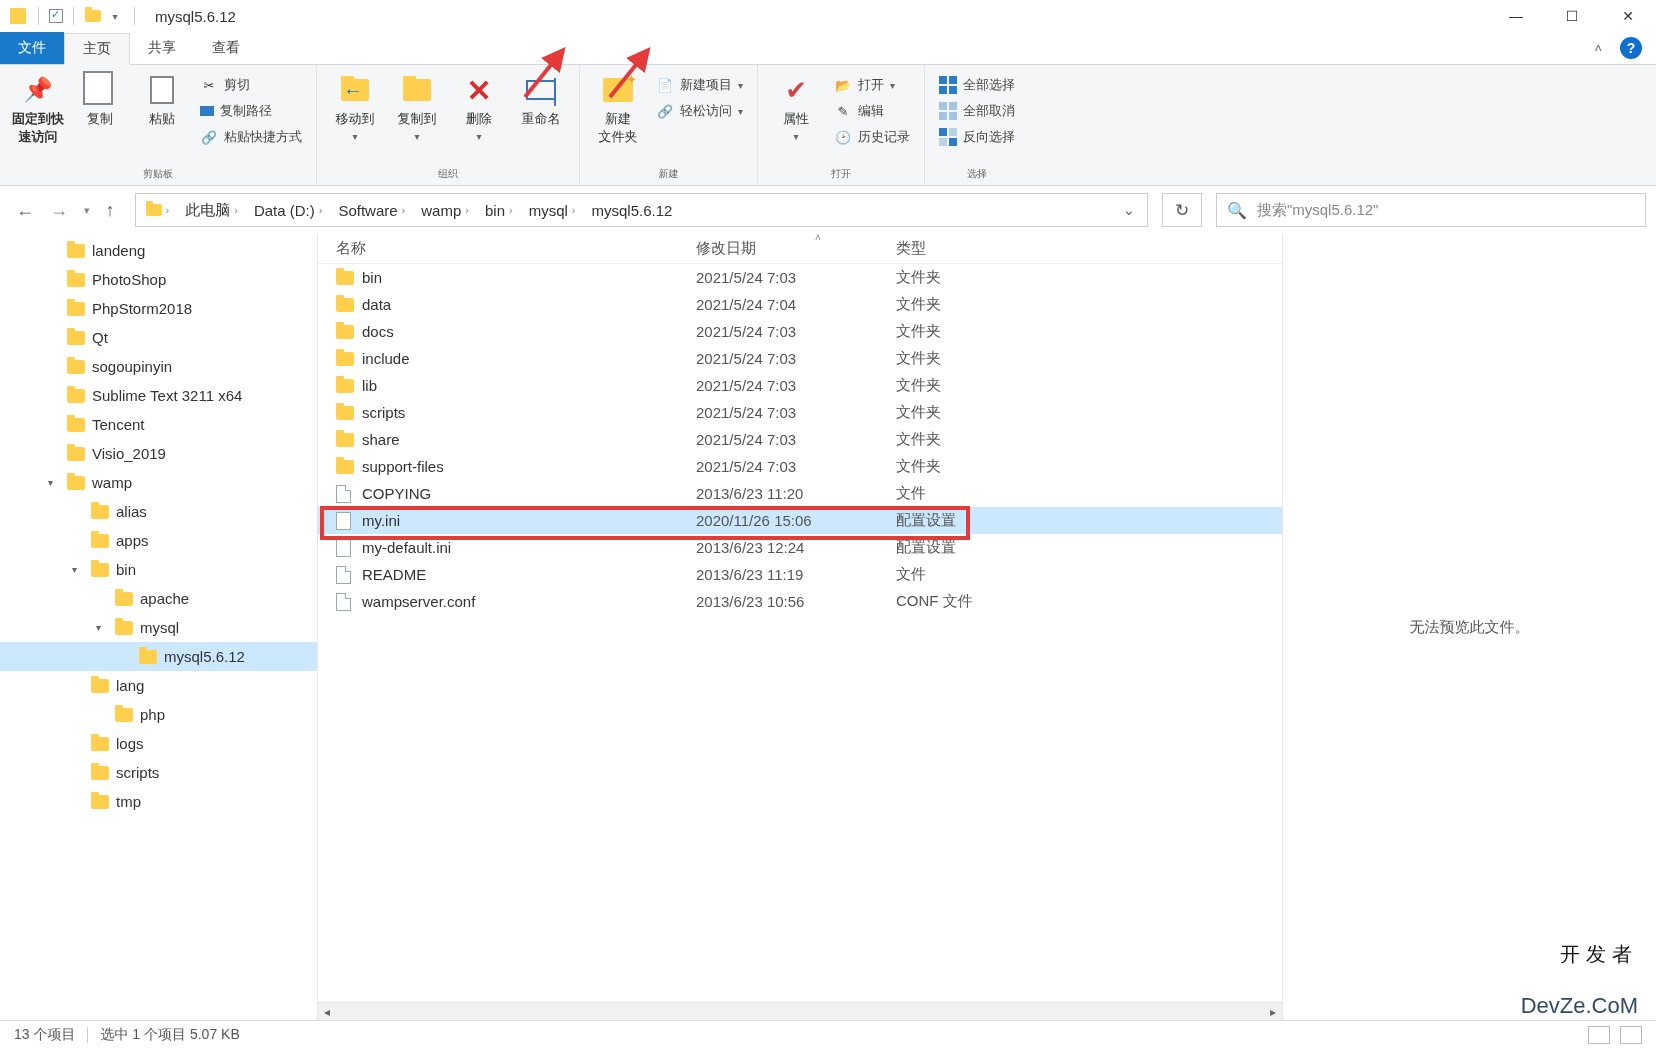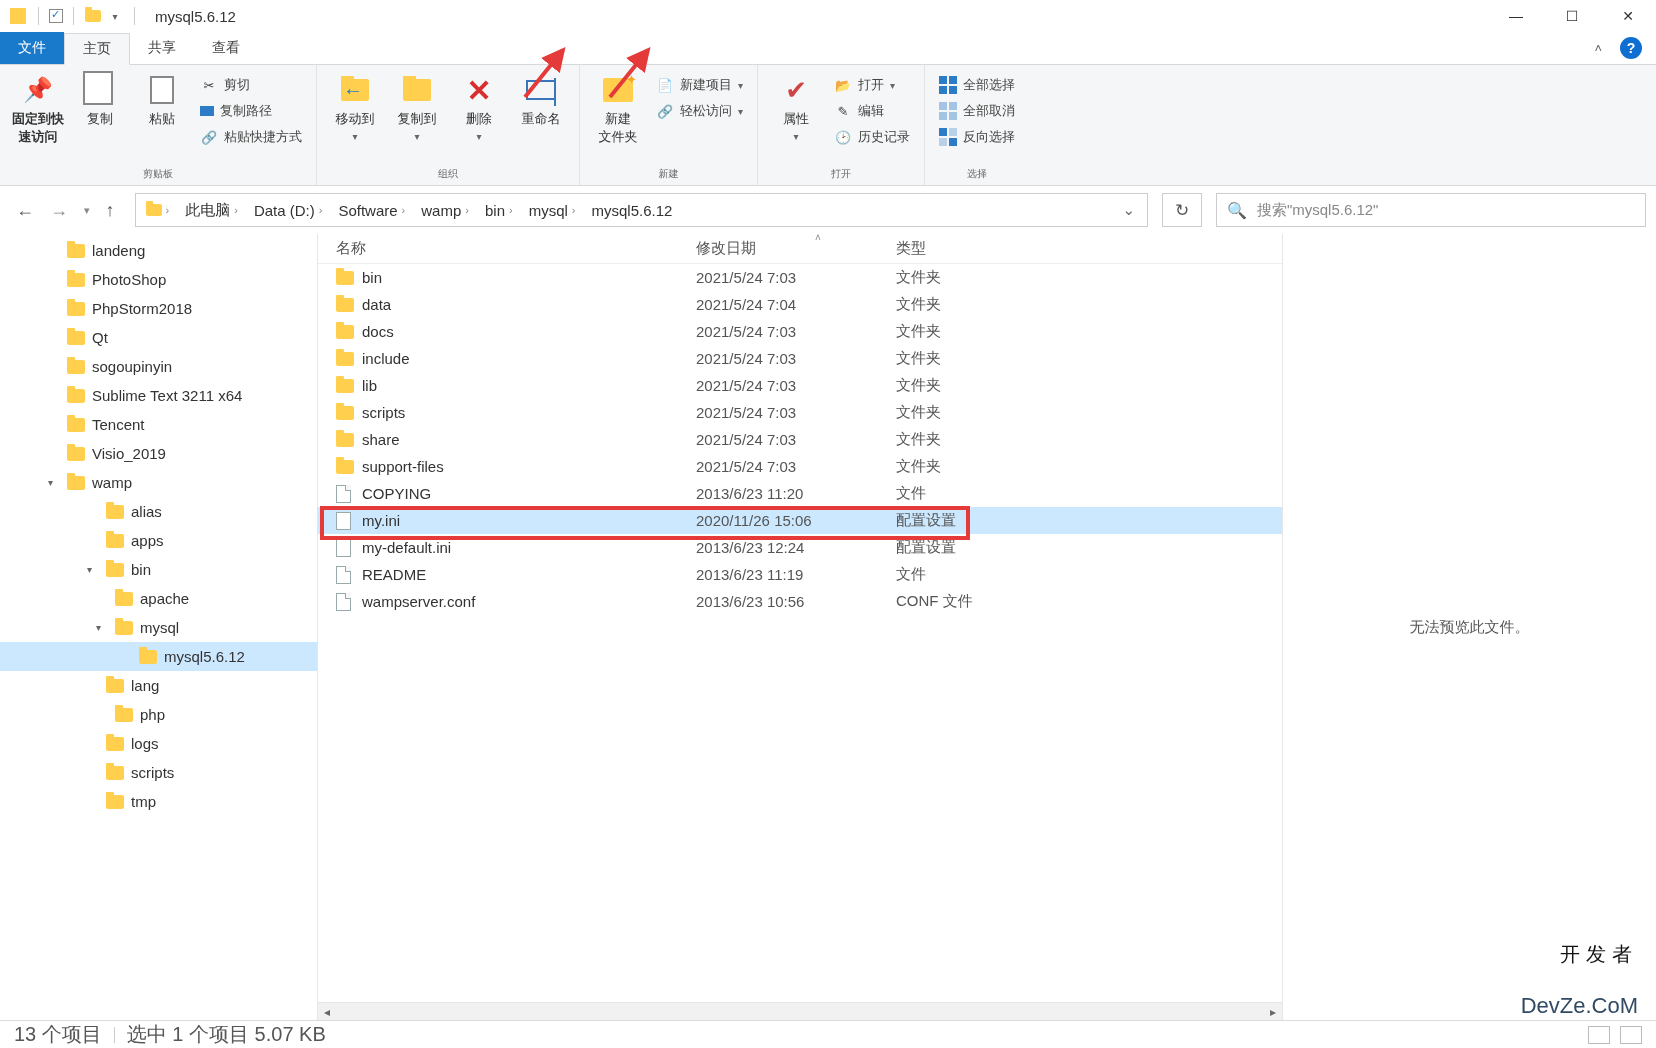--- a/index.html
+++ b/index.html
@@ -135,21 +135,21 @@
   .sidebar {
     width: 318px; overflow-y:auto; border-right:1px solid #e6e6e6;
     padding-top:2px; padding-bottom:8px; font-size:15px; color:#333;
     position:relative;
   }
   .tree-item {
     height:29px; display:flex; align-items:center; gap:7px;
     padding-left: 48px;
   }
   .tree-item.d1{ padding-left:48px;}
-  .tree-item.d2{ padding-left:72px;margin-left:15px;}
+  .tree-item.d2{ padding-left:72px;}
   .tree-item.d3{ padding-left:96px;}
   .tree-item.d4{ padding-left:120px;}
   .tree-item.selected{ background:#cce8ff; }
   .tree-item .exp { width:12px; color:#666; font-size:10px; }
   .tree-item .ico-folder{width:18px;height:14px;}
 
   .filepane {
     flex:1; display:flex; flex-direction:column; position:relative; overflow:hidden;
   }
   .columns {
@@ -197,21 +197,21 @@
   .hscroll{
     height:18px;background:#f1f1f1;display:flex;align-items:center;
     border-top:1px solid #e6e6e6;
   }
   .hscroll .hbar-left{width:18px;text-align:center;color:#666;}
   .hscroll .hbar-right{width:18px;text-align:center;color:#666;margin-left:auto;}
 
   
   .status {
     height:28px; border-top:1px solid #dcdcdc;
-    display:flex; align-items:center; font-size:20px; color:#555;
+    display:flex; align-items:center; font-size:14px; color:#555;
     padding:0 14px; gap:12px;
   }
   .status .sep{width:1px;height:16px;background:#ccc;}
   .status .right{margin-left:auto;display:flex;align-items:center;gap:10px;}
   .view-btn{width:22px;height:18px;border:1px solid #bbb;}
 
   .watermark{
     position:absolute;right:18px;bottom:30px;text-align:right;
     font-size:20px;color:#333;line-height:1.1;pointer-events:none;
     font-family: "Microsoft YaHei", Arial;

